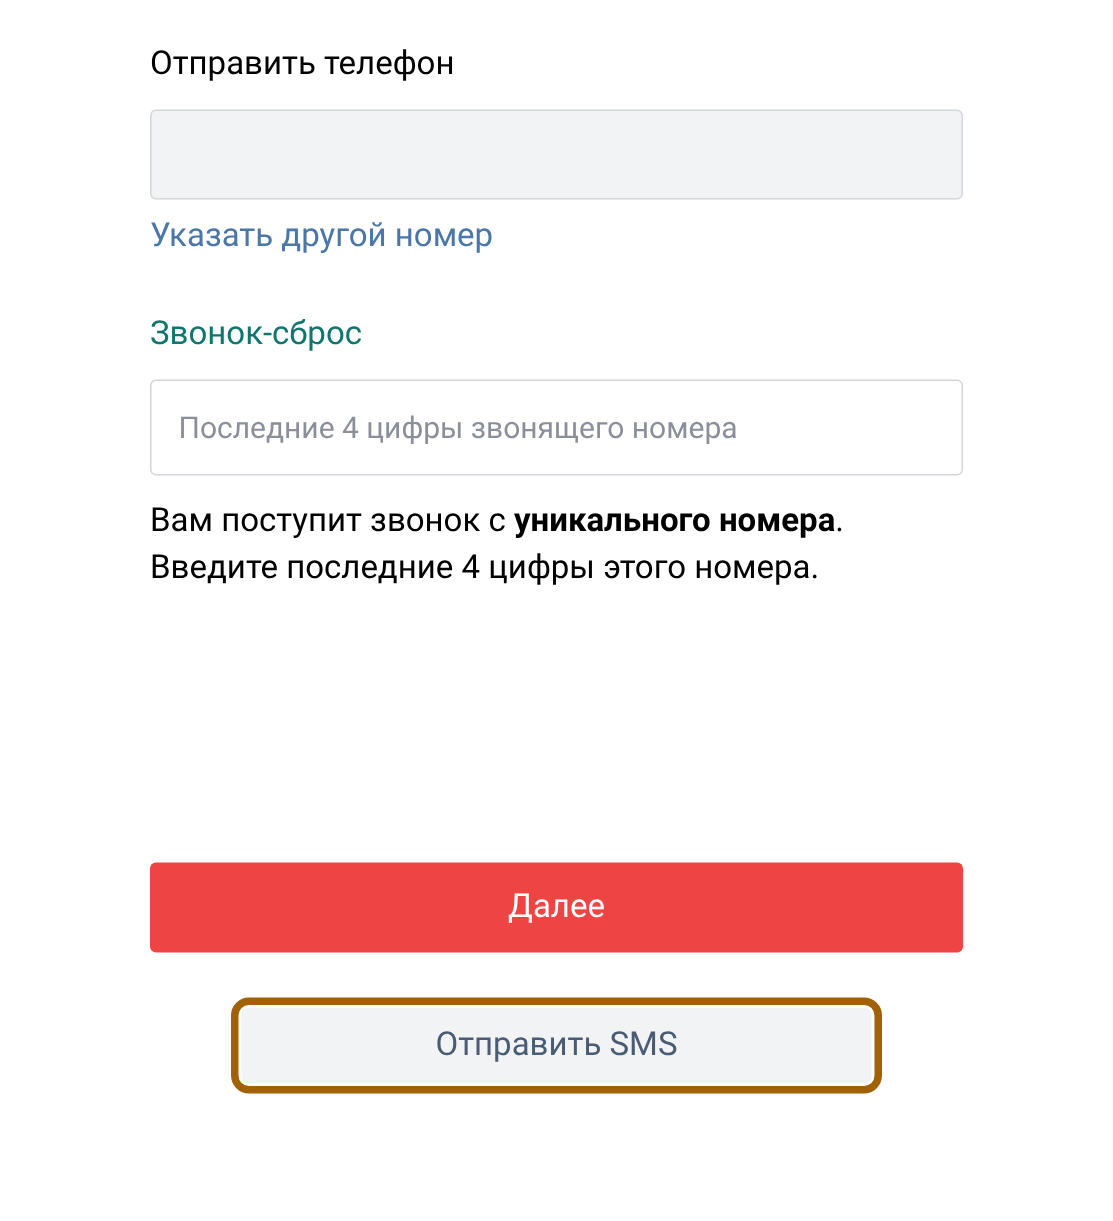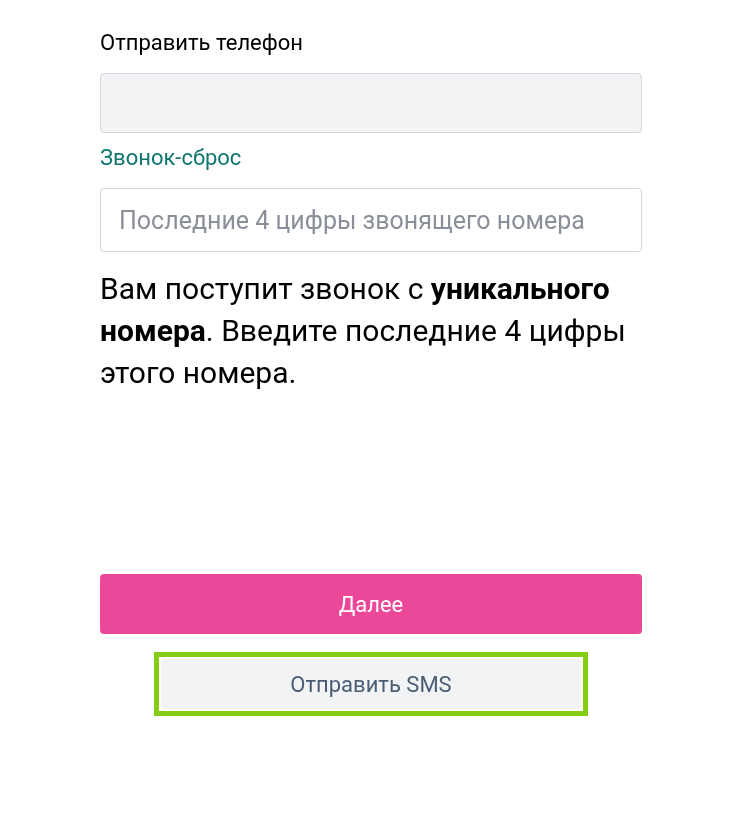--- a/index.html
+++ b/index.html
@@ -50,54 +50,54 @@
       margin-bottom: 18px;
       display: block;
     }
     .code-input {
       width: 100%;
       height: 64px;
       background: #ffffff;
       border: 1px solid #d3d6da;
       border-radius: 4px;
       padding: 14px 18px;
-      font-size: 25px;
+      font-size: 20px;
       color: #333;
       margin-bottom: 16px;
       font-family: inherit;
     }
     .code-input::placeholder {
       color: #8a8f99;
     }
     .help-text {
-      font-size: 30px;
+      font-size: 22px;
       color: #000000;
       line-height: 1.4;
       margin-bottom: 180px;
     }
     .help-text strong {
       font-weight: 700;
     }
     .primary-button {
       width: 100%;
       height: 60px;
-      background: #ec4899;
+      background: #ef4444;
       color: #ffffff;
       border: none;
       border-radius: 4px;
       font-size: 22px;
       cursor: pointer;
       margin-bottom: 18px;
       font-family: inherit;
     }
     .secondary-button-wrapper {
       width: 80%;
-      margin: 0 auto;
-      border: 5px solid #84cc16;
-      border-radius: 0;
+      margin: 12px auto;
+      border: 5px solid #a16207;
+      border-radius: 12px;
       padding: 2px;
     }
     .secondary-button {
       width: 100%;
       height: 50px;
       background: #f2f3f5;
       color: #4a5c74;
       border: none;
       border-radius: 4px;
       font-size: 22px;
@@ -109,20 +109,21 @@
 <body>
 
 <div class="form-container">
   
   <label class="field-label">Отправить телефон</label>
   
   <div class="phone-display">
     <span></span>
   </div>
   
+  <a class="link">Указать другой номер</a>
   
   <label class="section-label">Звонок-сброс</label>
   
   <input type="text" class="code-input" placeholder="Последние 4 цифры звонящего номера" style="">
   
   <p class="help-text">
     <span>Вам поступит звонок с </span><strong>уникального номера</strong><span>. Введите последние 4 цифры этого номера.</span>
   </p>
   
   <button class="primary-button">Далее</button>

